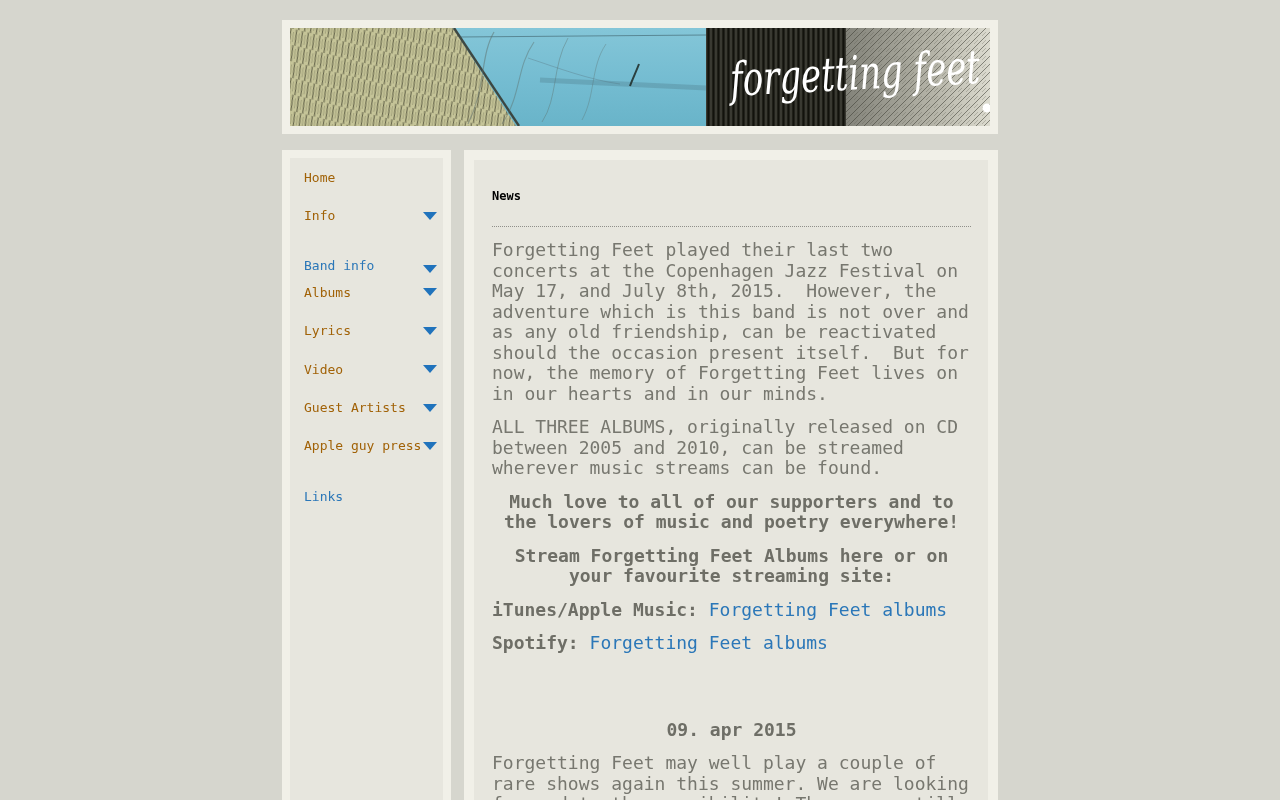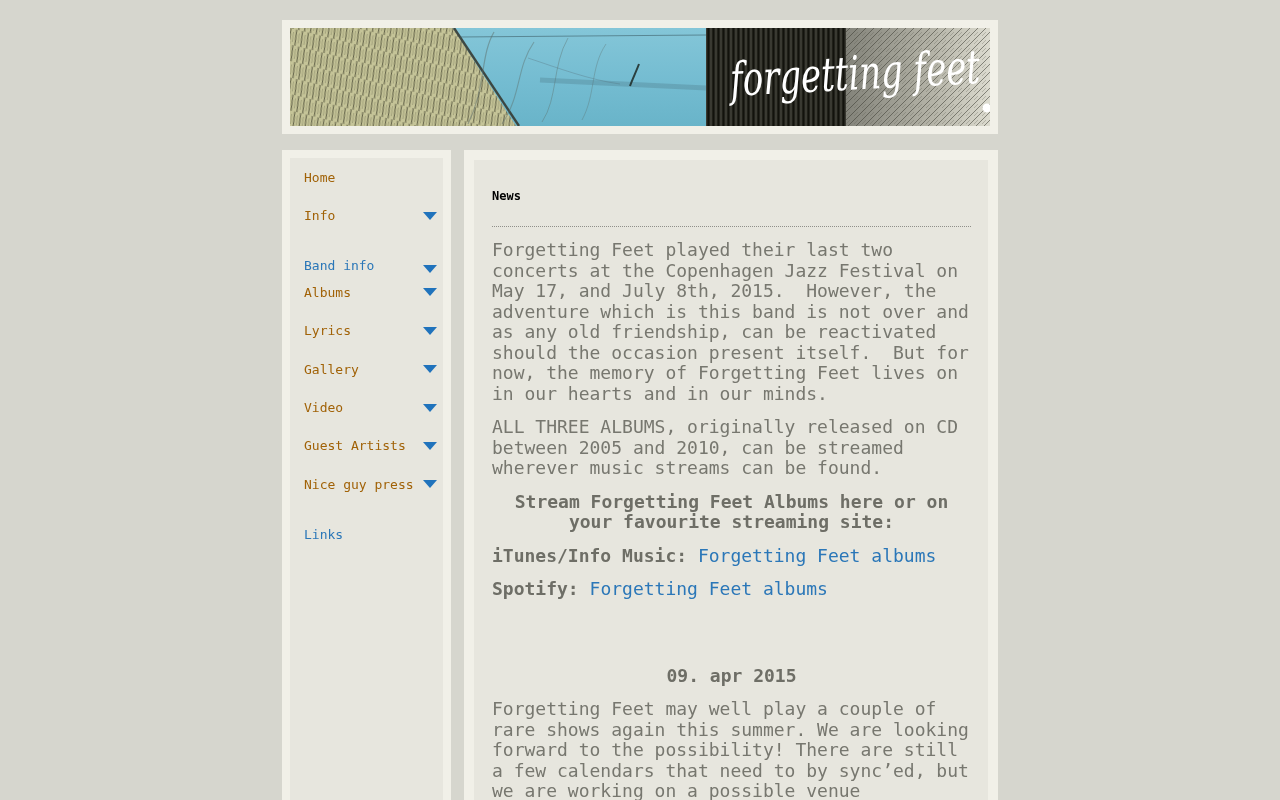--- a/index.html
+++ b/index.html
@@ -156,50 +156,47 @@
     </a>
     <a class="nav-item">
       <span>Albums</span>
       <span class="tri"></span>
     </a>
     <a class="nav-item">
       <span>Lyrics</span>
       <span class="tri"></span>
     </a>
     <a class="nav-item">
-      <span>Gallery</span>
-      <span class="tri"></span>
-    </a>
-    <a class="nav-item">
       <span>Video</span>
       <span class="tri"></span>
     </a>
     <a class="nav-item">
       <span>Guest Artists</span>
       <span class="tri"></span>
     </a>
     <a class="nav-item">
-      <span>Nice guy press</span>
+      <span>Apple guy press</span>
       <span class="tri"></span>
     </a>
     <a class="nav-item active">
       <span>Links</span>
     </a>
   </nav>
 </div>
 
 <div class="main-wrap">
   <div class="main-inner">
     <h1 class="news-title">News</h1>
     <div class="rule"></div>
     <div class="content">
       <p>Forgetting Feet played their last two concerts at the Copenhagen Jazz Festival on May 17, and July 8th, 2015. &nbsp;However, the adventure which is this band is not over and as any old friendship, can be reactivated should the occasion present itself. &nbsp;But for now, the memory of Forgetting Feet lives on in our hearts and in our minds.</p>
       <p>ALL THREE ALBUMS, originally released on CD between 2005 and 2010, can be streamed wherever music streams can be found.</p>
+      <p class="bold center">Much love to all of our supporters and to the lovers of music and poetry everywhere!</p>
       <p class="bold">Stream Forgetting Feet Albums here or on your favourite streaming site:</p>
-      <p><b>iTunes/Info Music: </b><a>Forgetting Feet albums</a></p>
+      <p><b>iTunes/Apple Music: </b><a>Forgetting Feet albums</a></p>
       <p><b>Spotify: </b><a>Forgetting Feet albums</a></p>
       <div class="spacer"></div>
       <p class="bold">09. apr 2015</p>
       <p>Forgetting Feet may well play a couple of rare shows again this summer. We are looking forward to the possibility! There are still a few calendars that need to by sync’ed, but we are working on a possible venue nonetheless.</p>
       <p class="bold mt-lg">21. feb 2011</p>
     </div>
   </div>
 </div>
 
 </body></html>

